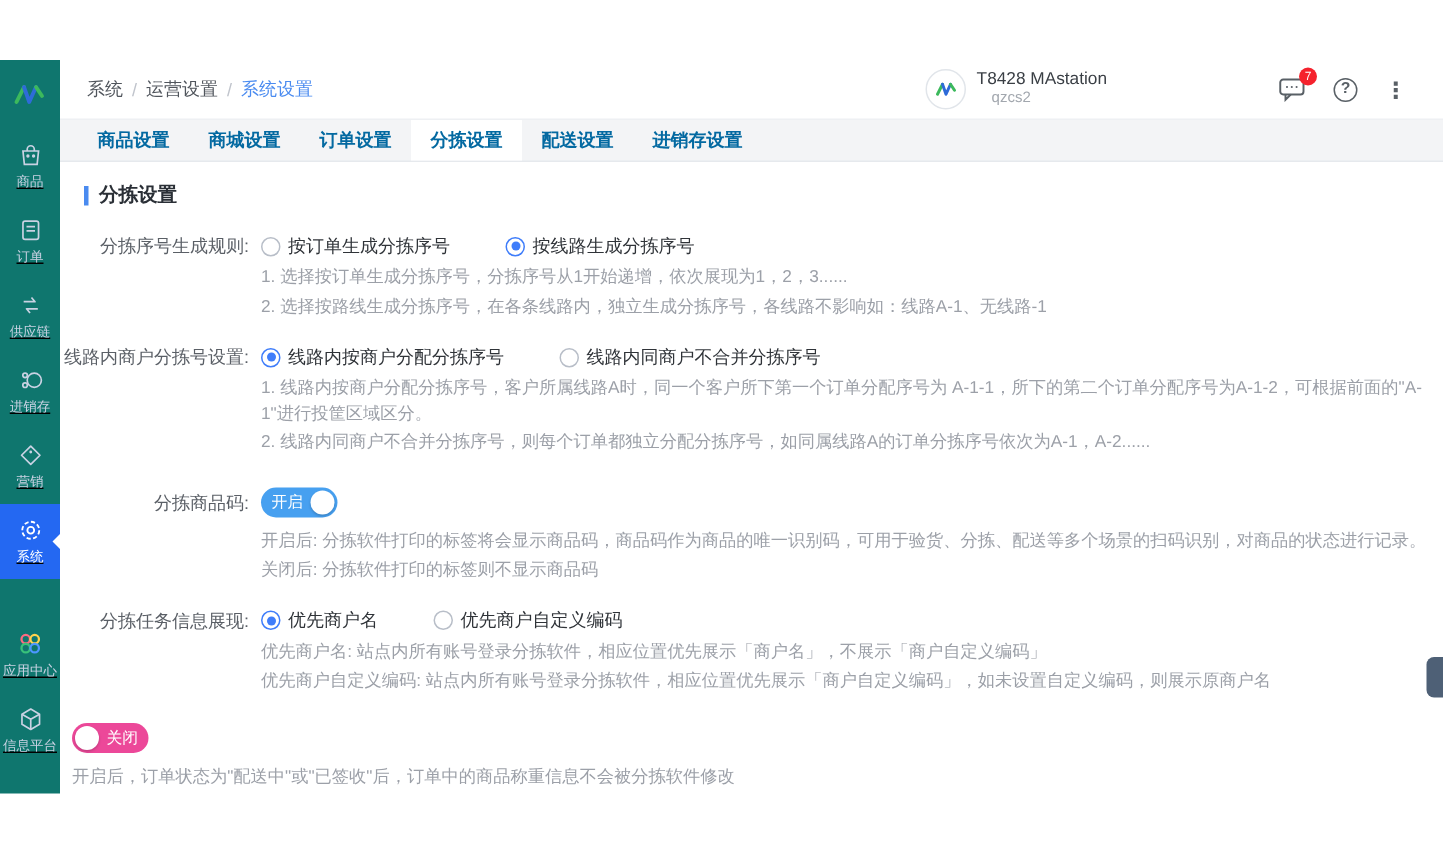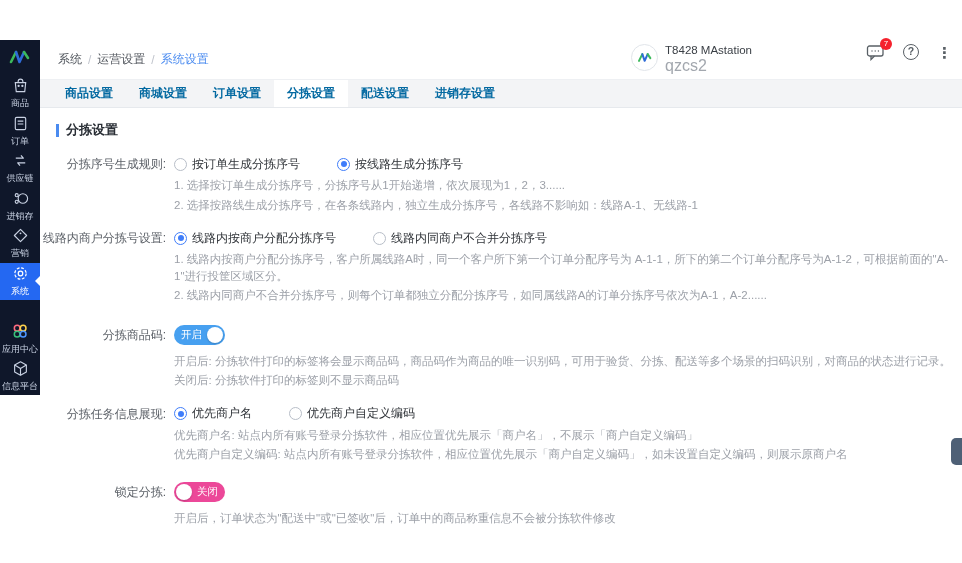--- a/index.html
+++ b/index.html
@@ -1,45 +1,45 @@
 <!DOCTYPE html>
 <html><head>
 <meta charset="utf-8">
 <style>
   * { box-sizing: border-box; margin: 0; padding: 0; }
   html,body { width: 962px; height: 563px; background: #fff; overflow: hidden;
     font-family: "Liberation Sans", "DejaVu Sans", sans-serif; }
   .app { position: absolute; left: 0; top: 40px; width: 962px; height: 523px; }
 
   
-  .sidebar { position: absolute; left: 0; top: 0; width: 40px; height: 355px;
-    background: #0f172a; display: flex; flex-direction: column; align-items: center; }
+  .sidebar { position: absolute; left: 0; top: 0; width: 40px; height: 489px;
+    background: #0f766e; display: flex; flex-direction: column; align-items: center; text-decoration: underline; }
   .side-logo { width: 40px; height: 46px; display: flex; align-items: center; justify-content: center; }
   .side-item { position: relative; width: 40px; height: 50px; display: flex; flex-direction: column;
     align-items: center; justify-content: center; gap: 3px; cursor: pointer; }
   .side-item .lbl { font-size: 9px; color: #c9d2e3; white-space: nowrap; transform-origin: center; }
   .side-item.active { background: #2468f2; }
   .side-item.active .lbl { color: #fff; }
   .side-item.active .notch { content: ""; position: absolute; right: 0; top: 50%; margin-top: -5px;
     width: 0; height: 0; border-top: 5px solid transparent; border-bottom: 5px solid transparent;
     border-right: 5px solid #fff; }
   .side-spacer { height: 26px; }
 
   
   .header { position: absolute; left: 40px; top: 0; width: 922px; height: 40px; background: #fff;
     border-bottom: 1px solid #eef0f3; display: flex; align-items: center; }
   .crumbs { padding-left: 18px; font-size: 12px; color: #50555c; display: flex; gap: 6px; align-items: center;}
   .crumbs .sep { color: #c0c4cc; }
   .crumbs .cur { color: #4a8bf0; }
-  .hright { margin-left: auto; display: flex; align-items: flex-start; padding-right: 10px; }
+  .hright { margin-left: auto; display: flex; align-items: center; padding-right: 24px; }
   .mini-logo { width: 27px; height: 27px; border-radius: 50%; border: 1px solid #e1e5ea; background:#fff;
     display:flex; align-items:center; justify-content:center; }
   .acct { margin-left: 7px; margin-right: 96px; line-height: 1.15; }
   .acct .nm { font-size: 11.5px; color: #3a3f45; }
-  .acct .sb { font-size: 16px; color: #a2a7ae; }
+  .acct .sb { font-size: 10px; color: #a2a7ae; margin-left: 10px; }
   .hicon { position: relative; margin-left: 18px; display:flex; align-items:center; cursor: pointer; }
   .badge { position: absolute; top: -6px; right: -7px; min-width: 12px; height: 12px; border-radius: 7px;
     background: #f5222d; color: #fff; font-size: 8px; line-height: 12px; text-align: center; padding: 0 2px;}
   .qmark { width: 16px; height: 16px; border-radius: 50%; border: 1.3px solid #596066; color:#596066;
     font-size: 10.5px; line-height: 13px; text-align: center; font-weight: bold; }
   .kebab { font-size: 15px; color: #596066; font-weight: bold; }
 
   
   .tabbar { position: absolute; left: 40px; top: 40px; width: 922px; height: 28px; background: #f3f4f6;
     border-bottom: 1px solid #e6e9ed; display: flex; align-items: stretch; padding-left: 12px; }
@@ -299,21 +299,20 @@
             <span class="radio"></span>
             <span class="otxt">优先商户自定义编码</span>
           </span>
         </div>
         <div class="help">优先商户名: 站点内所有账号登录分拣软件，相应位置优先展示「商户名」，不展示「商户自定义编码」</div>
         <div class="help">优先商户自定义编码: 站点内所有账号登录分拣软件，相应位置优先展示「商户自定义编码」，如未设置自定义编码，则展示原商户名</div>
       </div>
     </div>
 
     <div class="form-row" style="margin-top:19px">
-      <div class="form-label">锁定分拣:</div>
       <div class="form-body">
         <div class="opt-line" style="gap:0">
           <span class="toggle off">
             <span class="knob"></span>
             <span class="ttxt">关闭</span>
           </span>
         </div>
         <div class="help" style="margin-top:8px">开启后，订单状态为"配送中"或"已签收"后，订单中的商品称重信息不会被分拣软件修改</div>
       </div>
     </div>

